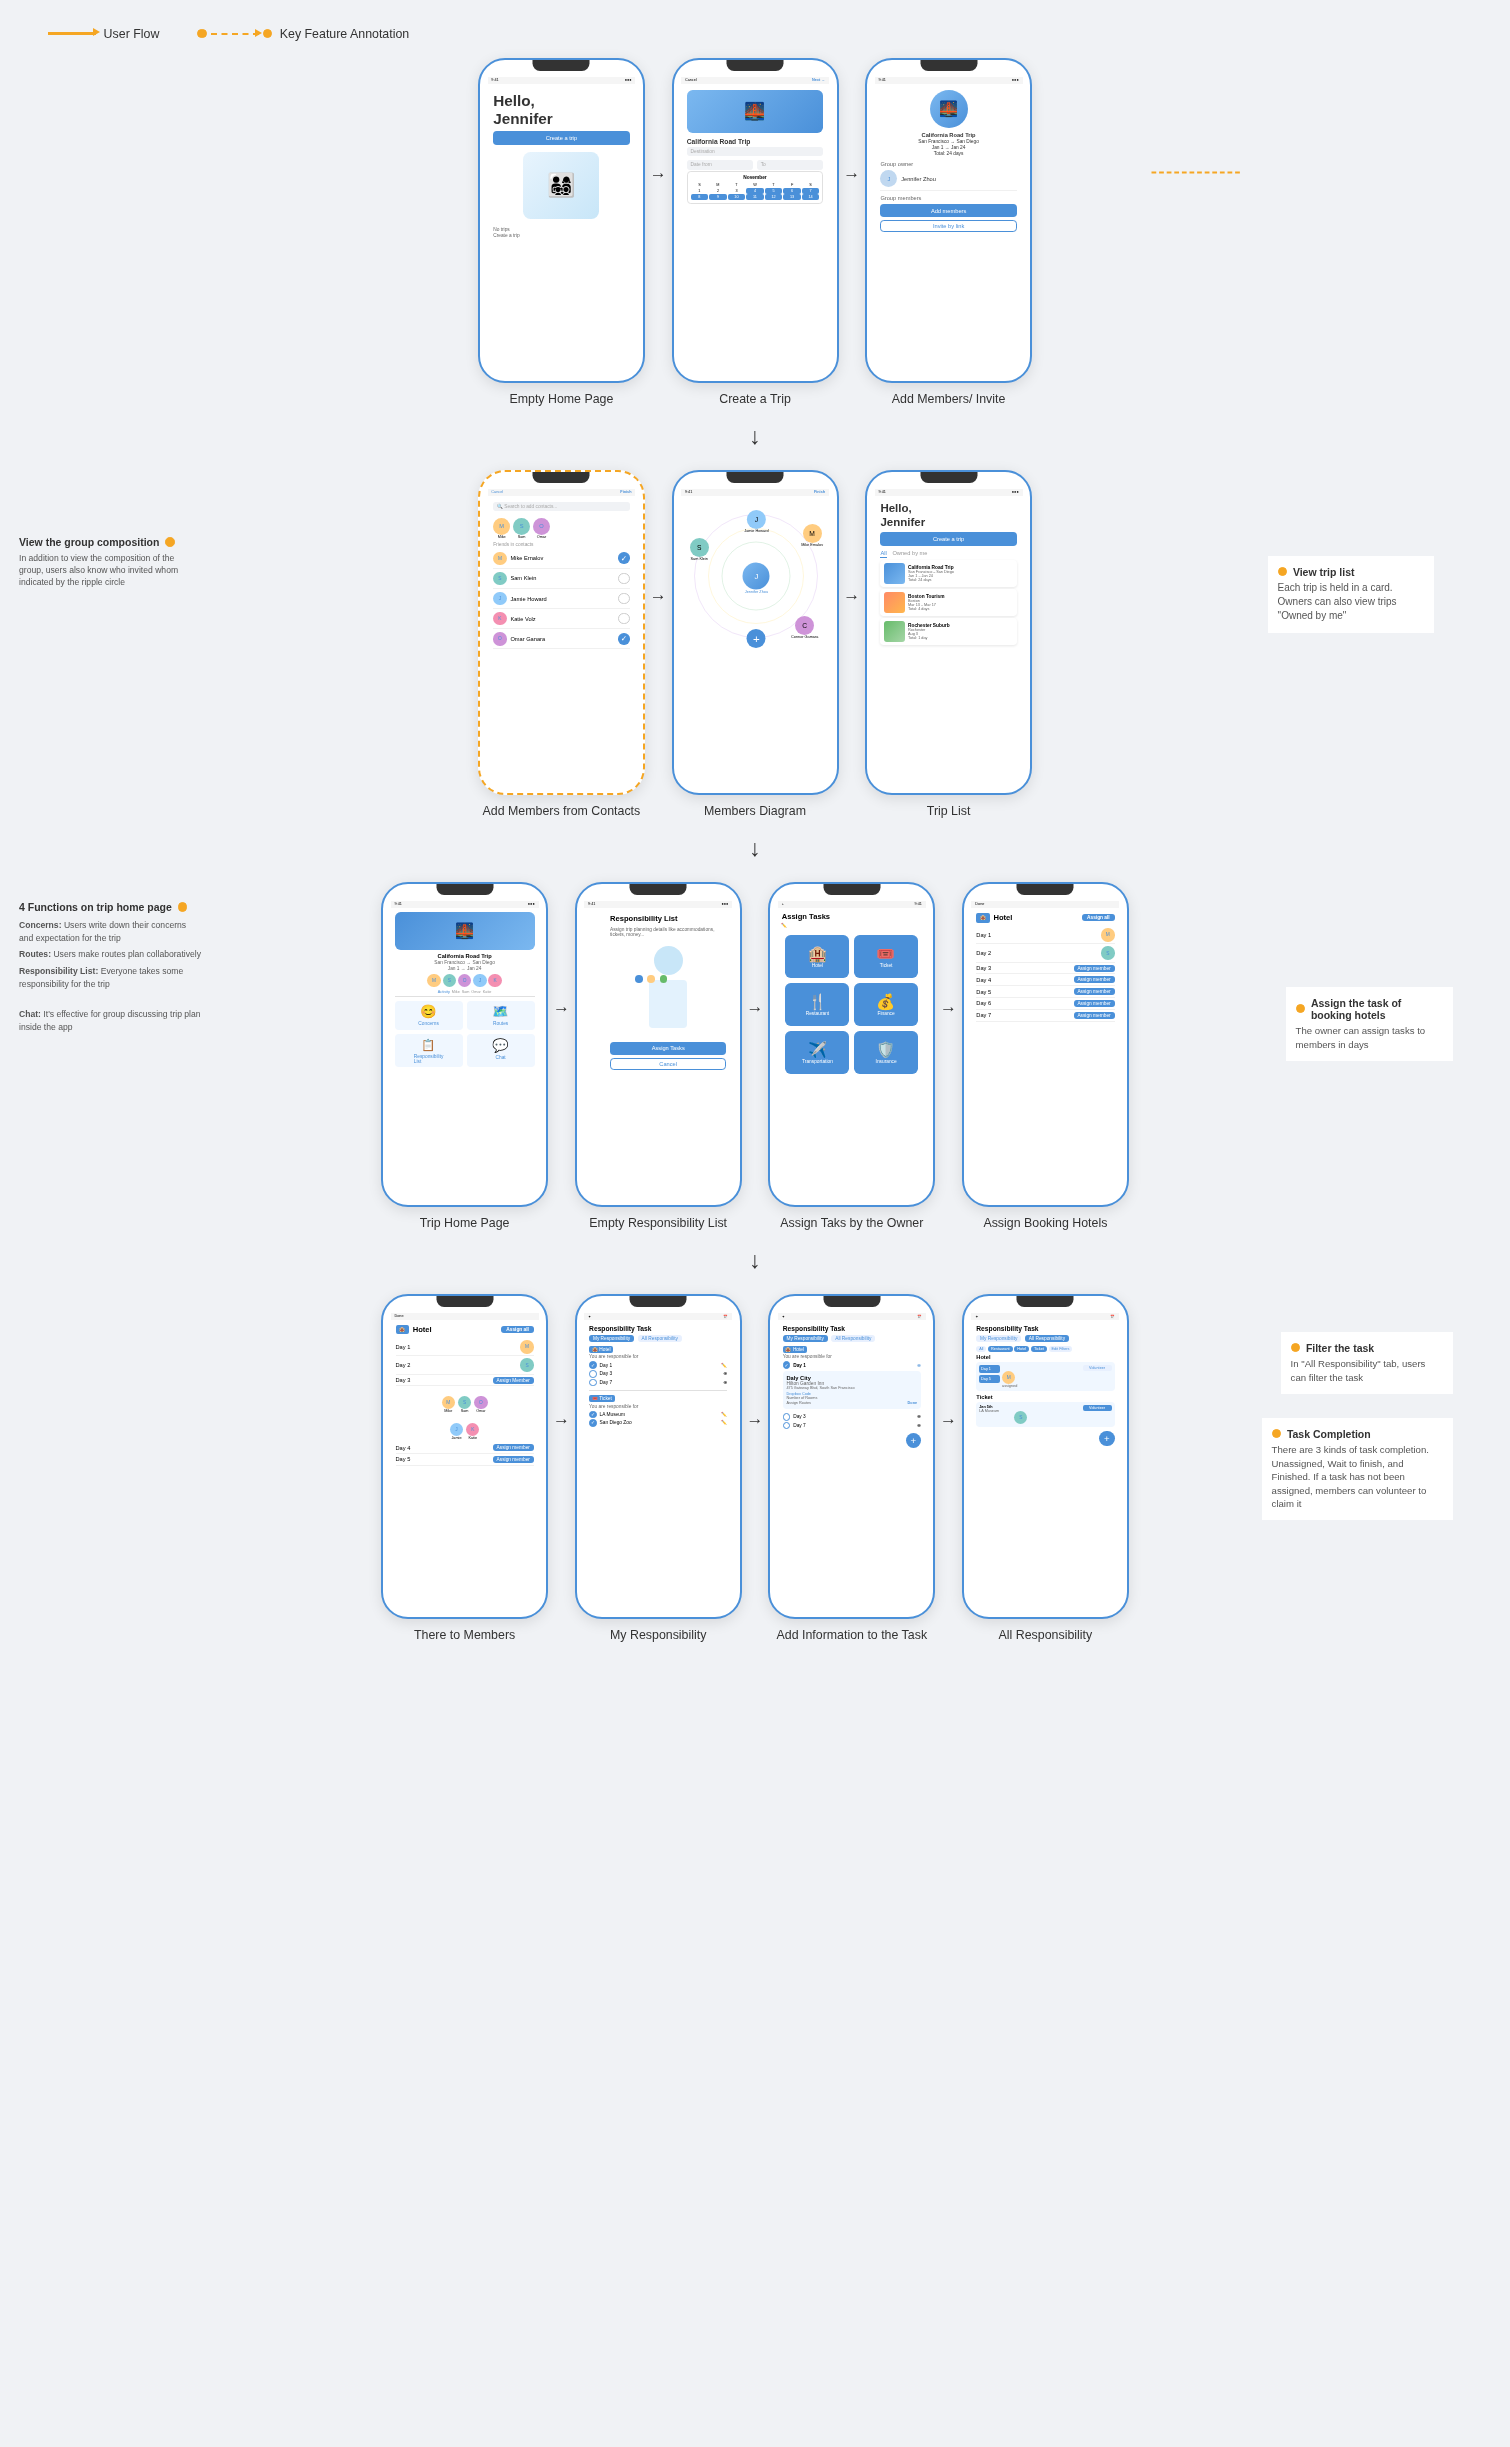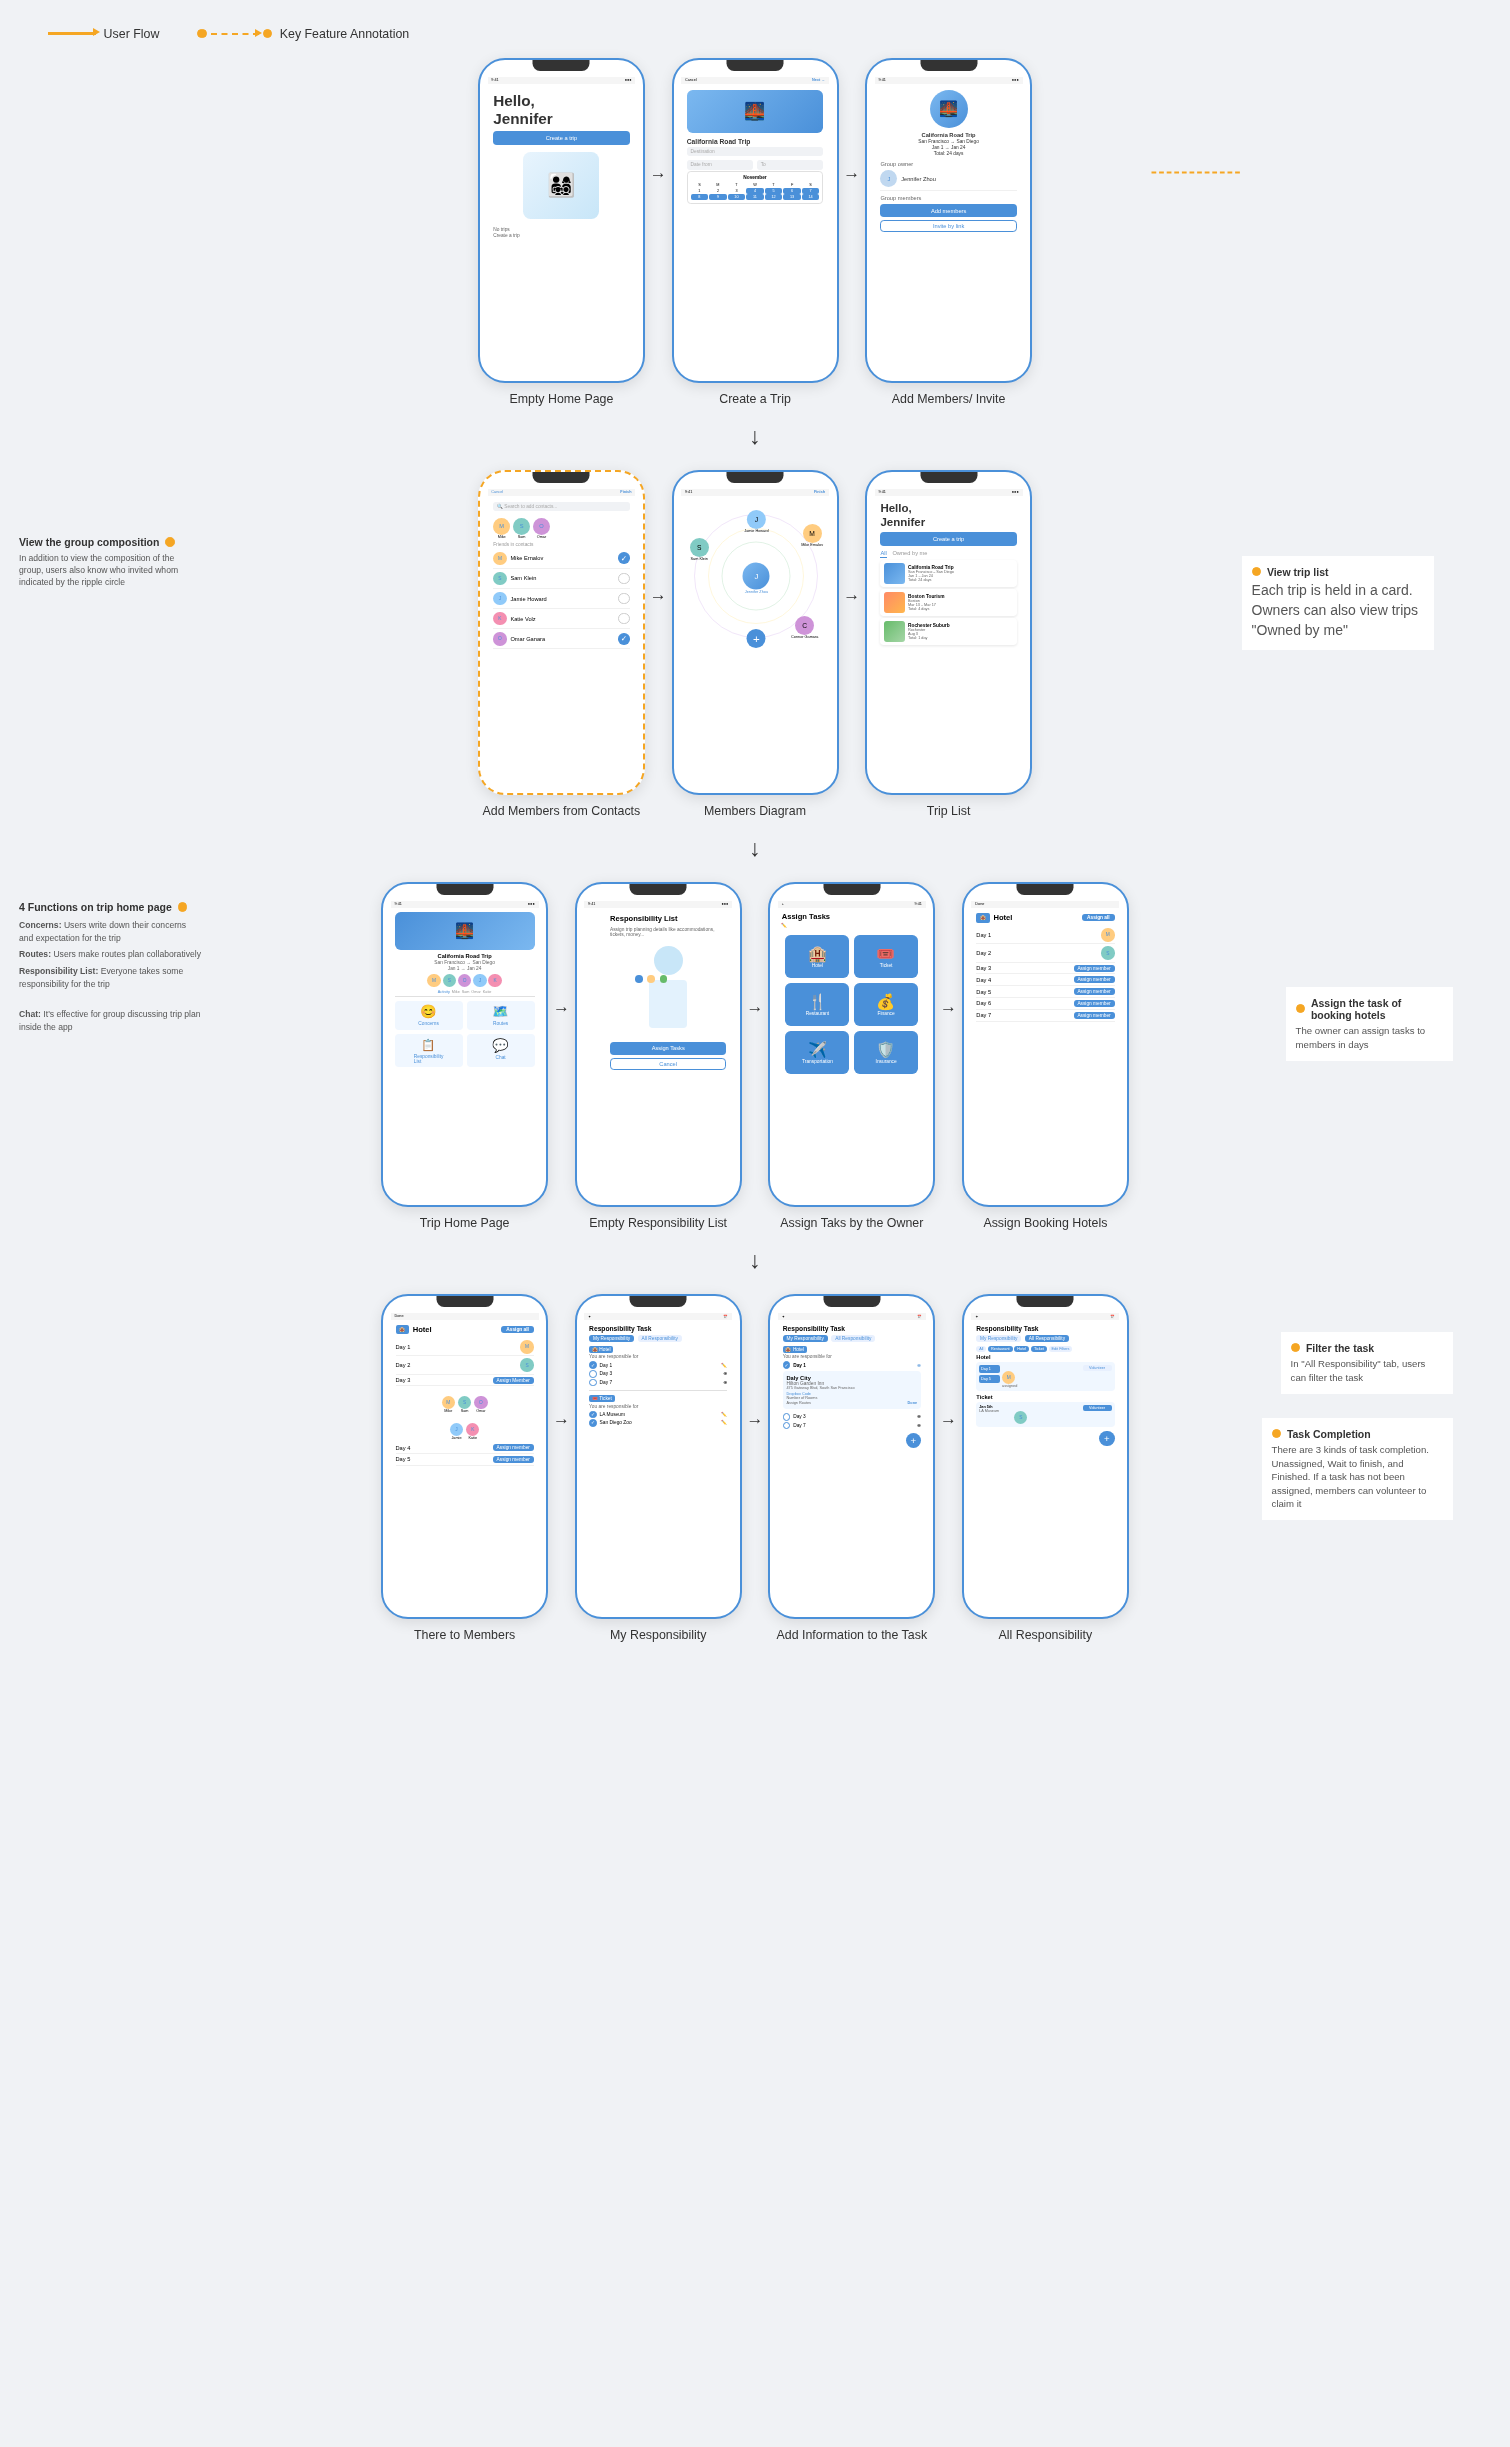--- a/index.html
+++ b/index.html
@@ -729,26 +729,26 @@
                   </div>
                 </div>
               </div>
             </div>
           </div>
         </div>
         <div class="phone-label">Trip List</div>
       </div>
     </div>
 
-    <div style="position: absolute; right: 76px; top: 96px; background: white; padding: 9.6px; width: 192px;">
+    <div style="position: absolute; right: 76px; top: 96px; background: white; padding: 9.6px; width: 166px;">
       <div class="annotation-title">
         <div class="annotation-dot"></div>
         <span>View trip list</span>
       </div>
-      <div style="font-size: 14px; color: #555; line-height: 1.4;">Each trip is held in a card. Owners can also view trips "Owned by me"</div>
+      <div style="font-size: 10px; color: #555; line-height: 1.4;">Each trip is held in a card. Owners can also view trips "Owned by me"</div>
     </div>
   </div>
 
   <div class="row-connector">
     <span style="font-size:23px; color:#333;">↓</span>
   </div>
 
   <div class="row-wrapper" style="margin-top: 9.6px;">
 
     <div style="position: absolute; left: 19px; top: 29px; width: 182px;">

